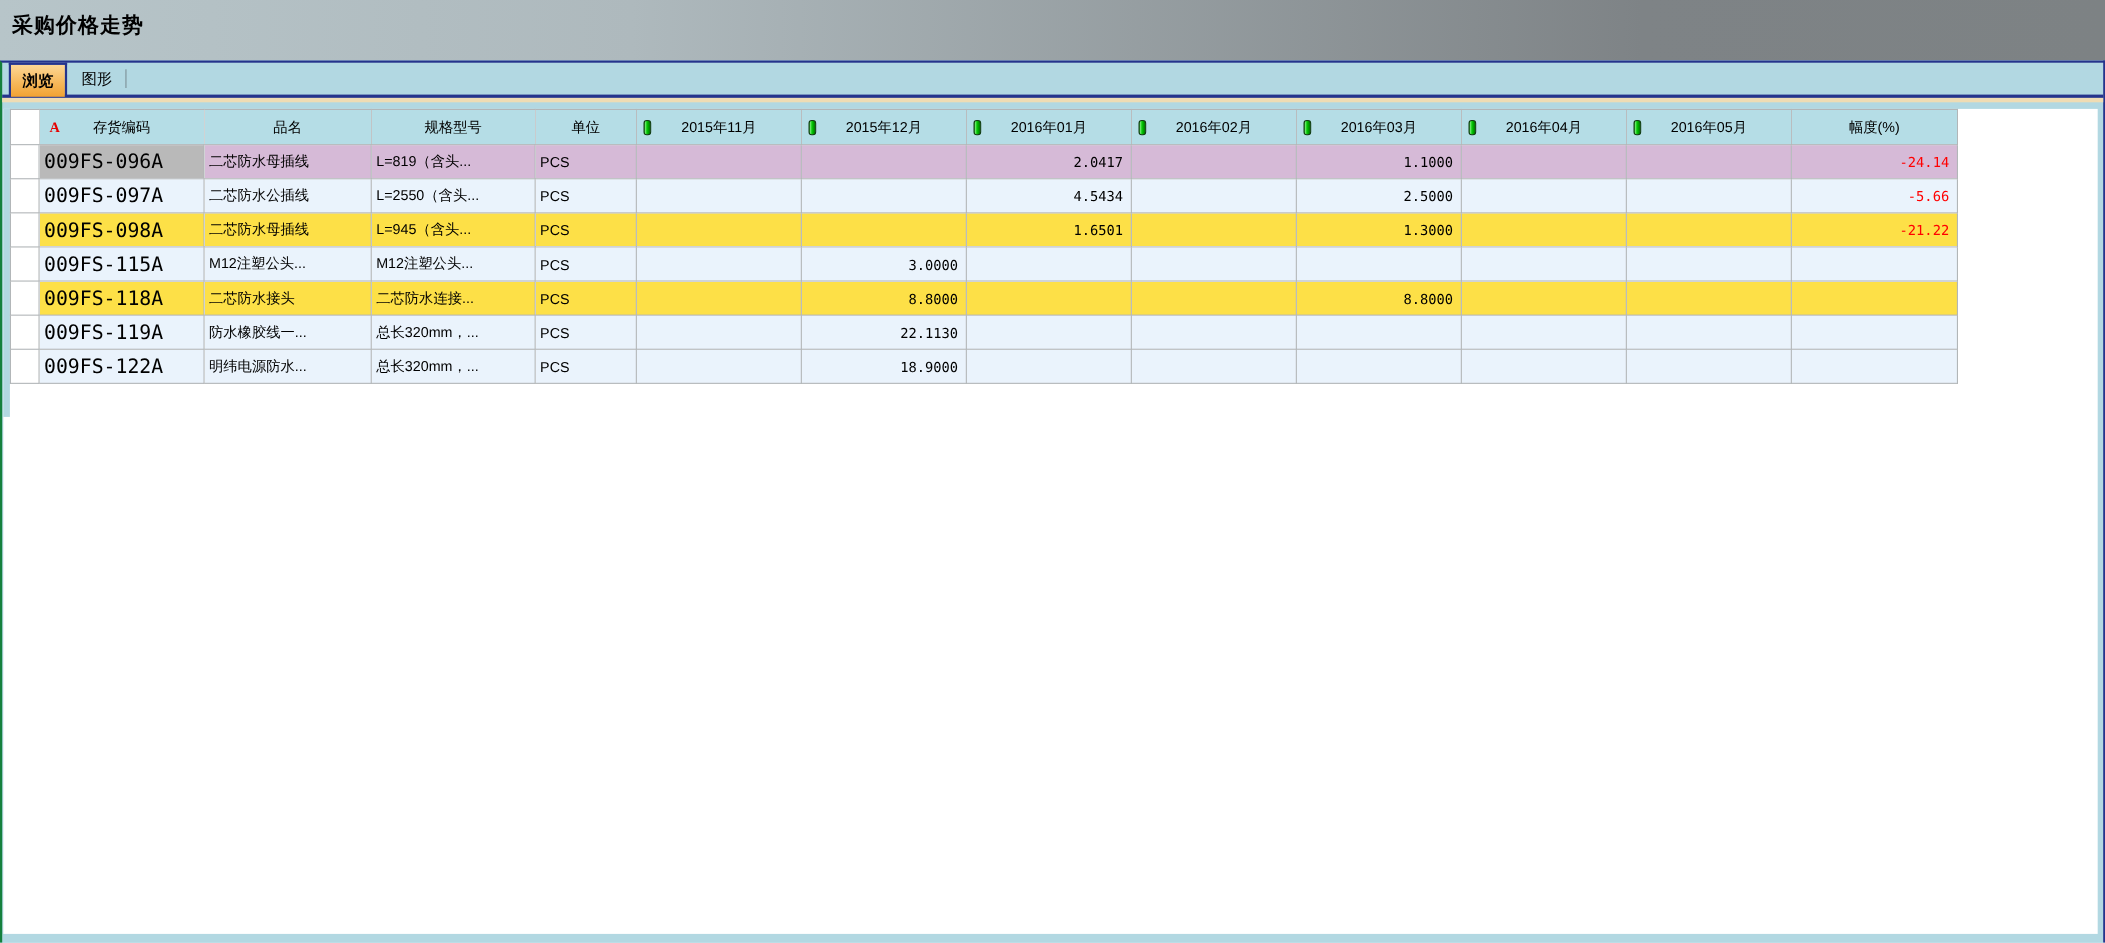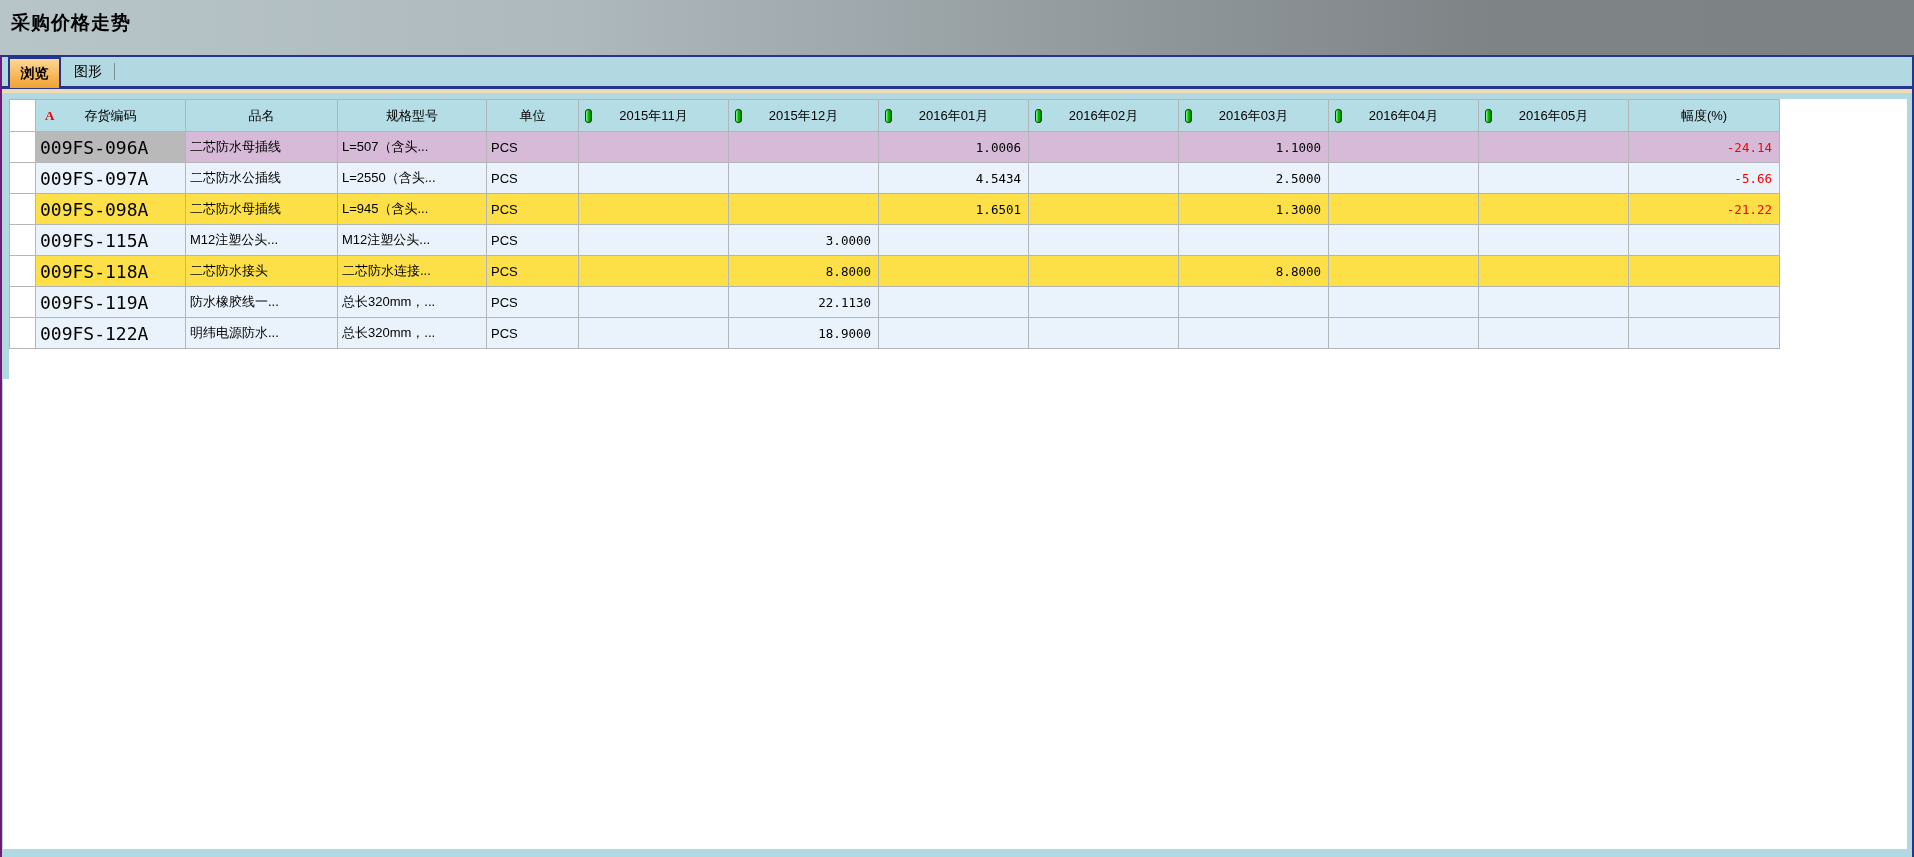--- a/index.html
+++ b/index.html
@@ -15,21 +15,21 @@
     background:linear-gradient(90deg,#b7c5c9 0%,#aeb9bd 30%,#7e8386 78%,#7d8284 100%);
   }
   .page-title {
     position:absolute; left:11px; top:10px;
     font-size:19px; font-weight:bold; color:#000; letter-spacing:1px;text-align:right;
   }
   
   .panel {
     position:absolute; left:0; top:55px; width:1914px; height:802px;
     background:#b2d8e2;
-    border-left:2px solid #701a75; border-right:2px solid #25348c; border-top:2px solid #25348c;
+    border-left:2px solid #15803d; border-right:2px solid #25348c; border-top:2px solid #25348c;
   }
   .tabstrip { position:absolute; left:0; top:0; right:0; height:29px; }
   .tab {
     position:absolute; display:flex; align-items:center; justify-content:center;
     font-size:14px; color:#000; cursor:default;
   }
   .tab.active {
     left:6px; top:0px; width:53px; height:31px; z-index:2;
     background:linear-gradient(#fdd795 0%,#f7b95c 55%,#f1a233 100%);
     border:2px solid #25348c; border-bottom:none;
@@ -121,25 +121,25 @@
             <th><span class="h-icon-month"></span><span>2016年04月</span></th>
             <th><span class="h-icon-month"></span><span>2016年05月</span></th>
             <th><span>幅度(%)</span></th>
           </tr>
         </thead>
       <tbody id="tbody">
           <tr class="row-selected">
             <td class="selector"></td>
             <td class="al code cell-code-active">009FS-096A</td>
             <td class="al">二芯防水母插线</td>
-            <td class="al">L=507（含头...</td>
-            <td class="al">PCS</td>
-            <td class="ar"></td>
-            <td class="ar"></td>
-            <td class="ar">1.0006</td>
+            <td class="al">L=819（含头...</td>
+            <td class="al">PCS</td>
+            <td class="ar"></td>
+            <td class="ar"></td>
+            <td class="ar">2.0417</td>
             <td class="ar"></td>
             <td class="ar">1.1000</td>
             <td class="ar"></td>
             <td class="ar"></td>
             <td class="ar neg">-24.14</td>
           </tr>
           <tr class="row-odd">
             <td class="selector"></td>
             <td class="al code">009FS-097A</td>
             <td class="al">二芯防水公插线</td>

